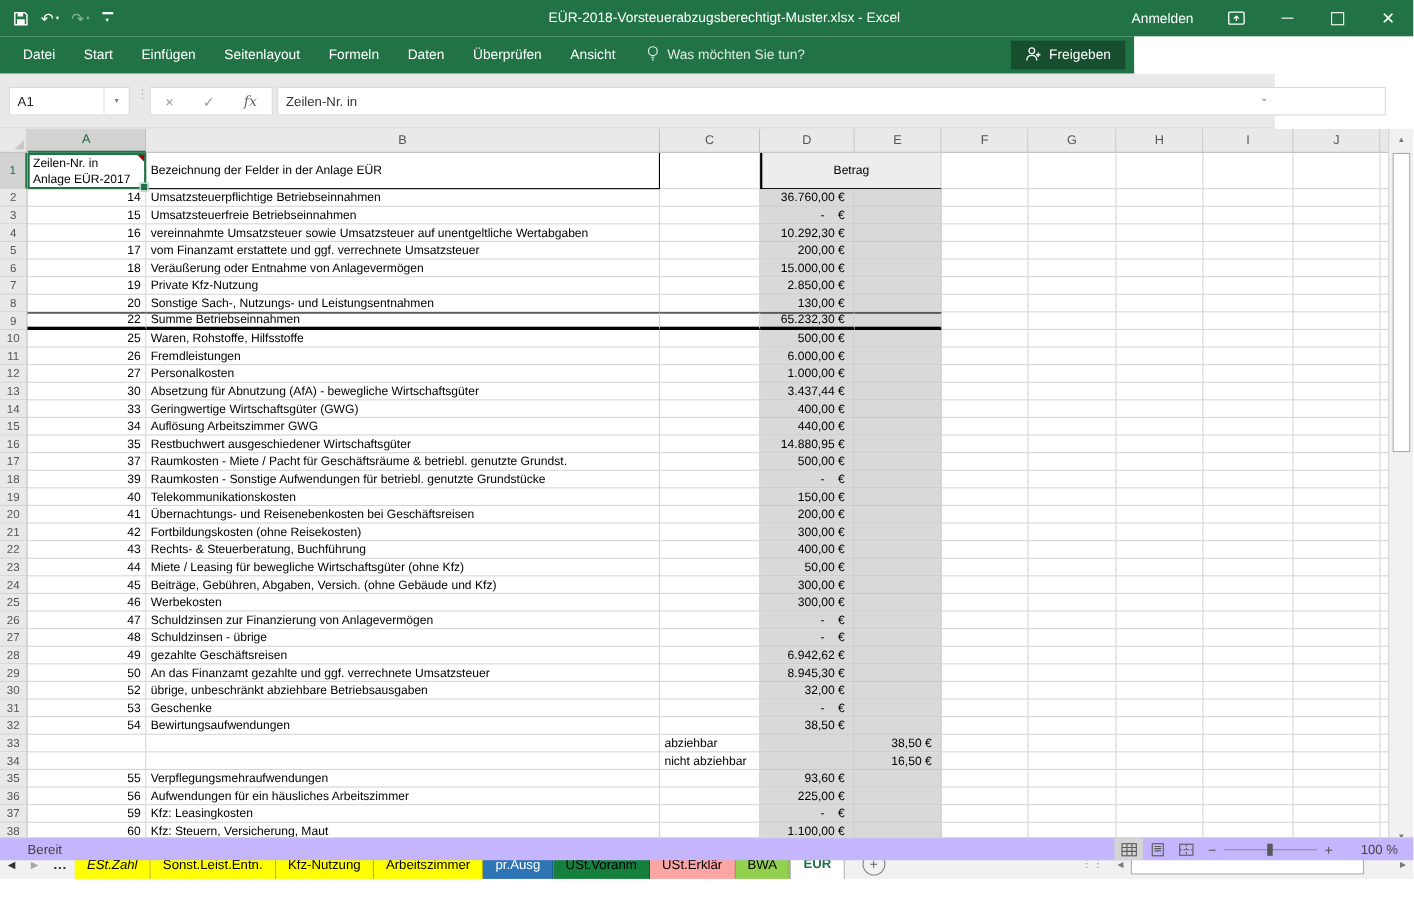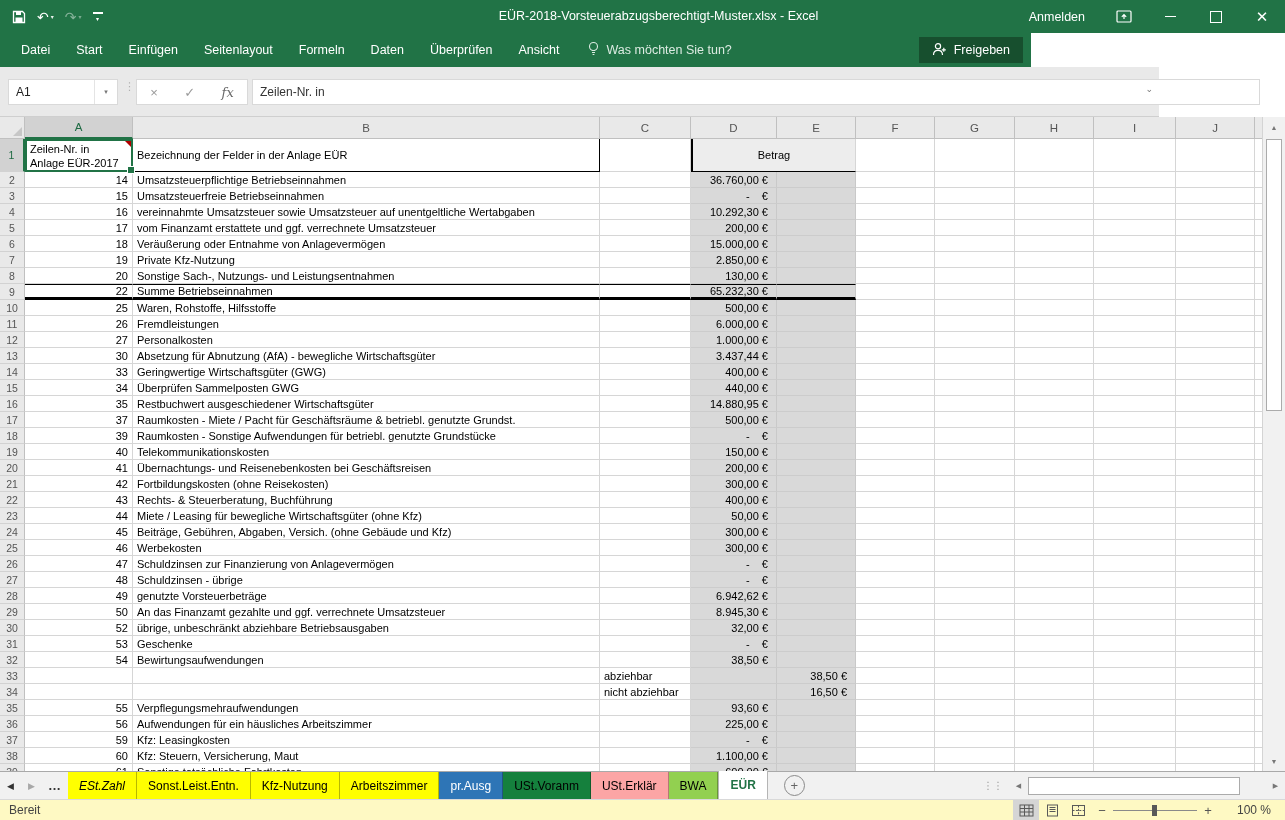--- a/index.html
+++ b/index.html
@@ -94,22 +94,22 @@
   .stab.tab-blue{color:#fff;}
   .stab.tab-active{background:#fff;color:#217346;font-weight:bold;border-left:1px solid #b5b5b5;border-right:1px solid #b5b5b5;margin-top:-1px;}
   .newsheet{margin-left:16px;align-self:center;width:19px;height:19px;border:1px solid #8a8a8a;border-radius:50%;display:flex;align-items:center;justify-content:center;color:#666;font-size:13px;line-height:1;cursor:pointer;}
   .ts-spacer{flex:1;}
   .ts-dots{align-self:center;color:#9a9a9a;font-size:10px;margin-right:6px;line-height:4px;cursor:col-resize;}
   .hs-arrow{width:19px;display:flex;align-items:center;justify-content:center;font-size:7px;color:#777;cursor:pointer;}
   #hs-thumb{align-self:center;width:212px;height:18px;background:#fff;border:1px solid #ababab;box-sizing:border-box;cursor:grab;}
   .hs-track{align-self:center;width:26px;height:18px;}
 
   
-  #statusbar{left:0;top:799px;width:1285px;height:21px;background:#fef9c3;border-top:1px solid #d9d9d9;box-sizing:border-box;
-             display:flex;align-items:center;font-size:12px;color:#444;}
+  #statusbar{left:0;top:761px;width:1285px;height:21px;background:#c4b5fd;border-top:1px solid #d9d9d9;box-sizing:border-box;
+             display:flex;align-items:center;font-size:12px;color:#444;padding-left:16px;}
   #status-mode{padding-left:9px;}
   .sb-right{margin-left:auto;display:flex;align-items:center;height:100%;}
   .view-btn{width:26px;height:100%;display:flex;align-items:center;justify-content:center;cursor:pointer;}
   .view-btn.active{background:#d5d5d5;}
   .zoom-out,.zoom-in{width:22px;text-align:center;font-size:13px;color:#555;cursor:pointer;}
   .zoom-slider{width:84px;height:100%;position:relative;cursor:pointer;}
   .zoom-slider .track{position:absolute;left:0;right:0;top:10px;height:1px;background:#8a8a8a;}
   .zoom-slider .thumb{position:absolute;left:39px;top:5px;width:5px;height:11px;background:#585858;}
   #zoom-pct{width:52px;text-align:right;padding-right:14px;}
   .vb-svg{stroke:#595959;fill:none;stroke-width:1;}
@@ -418,21 +418,21 @@
     <div class="cell w-f"></div>
     <div class="cell w-g"></div>
     <div class="cell w-h"></div>
     <div class="cell w-i"></div>
     <div class="cell w-j"></div>
     <div class="cell w-sliver"></div>
   </div>
       <div class="row">
     <div class="rowhdr">15</div>
     <div class="cell ca w-a">34</div>
-    <div class="cell cb w-b">Überprüfen Sammelposten GWG</div>
+    <div class="cell cb w-b">Auflösung Arbeitszimmer GWG</div>
     <div class="cell cc w-c"></div>
     <div class="cell cd val w-d">440,00 €</div>
     <div class="cell ce val w-e"></div>
     <div class="cell w-f"></div>
     <div class="cell w-g"></div>
     <div class="cell w-h"></div>
     <div class="cell w-i"></div>
     <div class="cell w-j"></div>
     <div class="cell w-sliver"></div>
   </div>
@@ -600,21 +600,21 @@
     <div class="cell w-f"></div>
     <div class="cell w-g"></div>
     <div class="cell w-h"></div>
     <div class="cell w-i"></div>
     <div class="cell w-j"></div>
     <div class="cell w-sliver"></div>
   </div>
       <div class="row">
     <div class="rowhdr">28</div>
     <div class="cell ca w-a">49</div>
-    <div class="cell cb w-b">genutzte Vorsteuerbeträge</div>
+    <div class="cell cb w-b">gezahlte Geschäftsreisen</div>
     <div class="cell cc w-c"></div>
     <div class="cell cd val w-d">6.942,62 €</div>
     <div class="cell ce val w-e"></div>
     <div class="cell w-f"></div>
     <div class="cell w-g"></div>
     <div class="cell w-h"></div>
     <div class="cell w-i"></div>
     <div class="cell w-j"></div>
     <div class="cell w-sliver"></div>
   </div>

